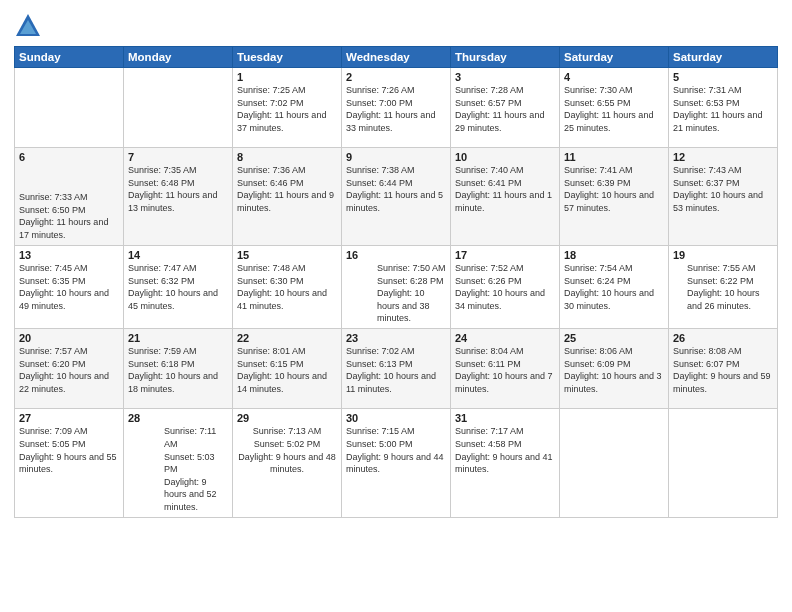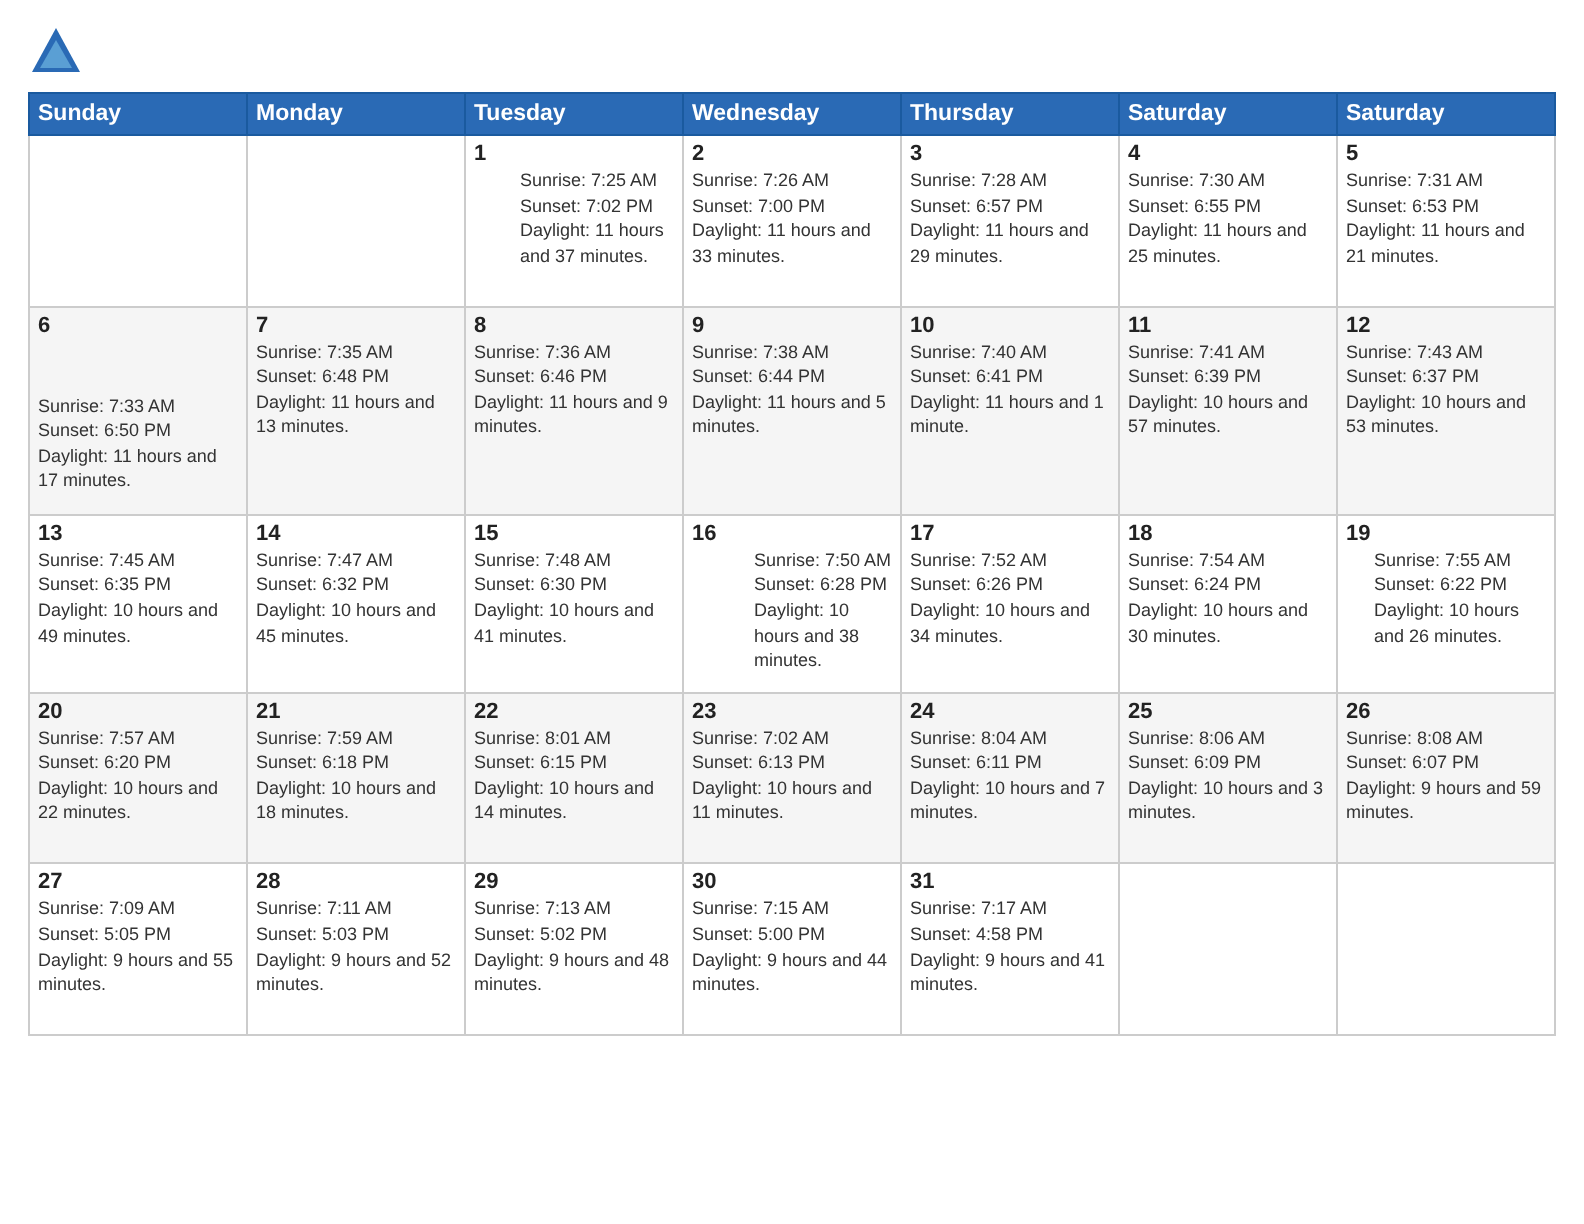--- a/index.html
+++ b/index.html
@@ -136,21 +136,21 @@
           <th>Saturday</th>
           <th>Saturday</th>
         </tr>
     </thead>
     <tbody id="calendar-body">
     <tr>
           <td class="empty-cell"></td>
           <td class="empty-cell"></td>
           <td>
             <span class="day-num">1</span>
-            <div class="day-info" style="white-space: pre-line; margin-left: 23px;">Sunrise: 7:25 AM
+            <div class="day-info" style="white-space: pre-line;">Sunrise: 7:25 AM
 Sunset: 7:02 PM
 Daylight: 11 hours and 37 minutes.</div>
           </td>
           <td>
             <span class="day-num">2</span>
             <div class="day-info" style="white-space: pre-line;">Sunrise: 7:26 AM
 Sunset: 7:00 PM
 Daylight: 11 hours and 33 minutes.</div>
           </td>
           <td>
@@ -306,27 +306,27 @@
         </tr>
         <tr>
           <td>
             <span class="day-num">27</span>
             <div class="day-info" style="white-space: pre-line;">Sunrise: 7:09 AM
 Sunset: 5:05 PM
 Daylight: 9 hours and 55 minutes.</div>
           </td>
           <td>
             <span class="day-num">28</span>
-            <div class="day-info" style="white-space: pre-line;">Sunrise: 7:11 AM
+            <div class="day-info" style="white-space: pre-line; margin-left: 36px;">Sunrise: 7:11 AM
 Sunset: 5:03 PM
 Daylight: 9 hours and 52 minutes.</div>
           </td>
           <td>
             <span class="day-num">29</span>
-            <div class="day-info" style="white-space: pre-line;">Sunrise: 7:13 AM
+            <div class="day-info" style="white-space: pre-line; text-align: center;">Sunrise: 7:13 AM
 Sunset: 5:02 PM
 Daylight: 9 hours and 48 minutes.</div>
           </td>
           <td>
             <span class="day-num">30</span>
             <div class="day-info" style="white-space: pre-line;">Sunrise: 7:15 AM
 Sunset: 5:00 PM
 Daylight: 9 hours and 44 minutes.</div>
           </td>
           <td>

